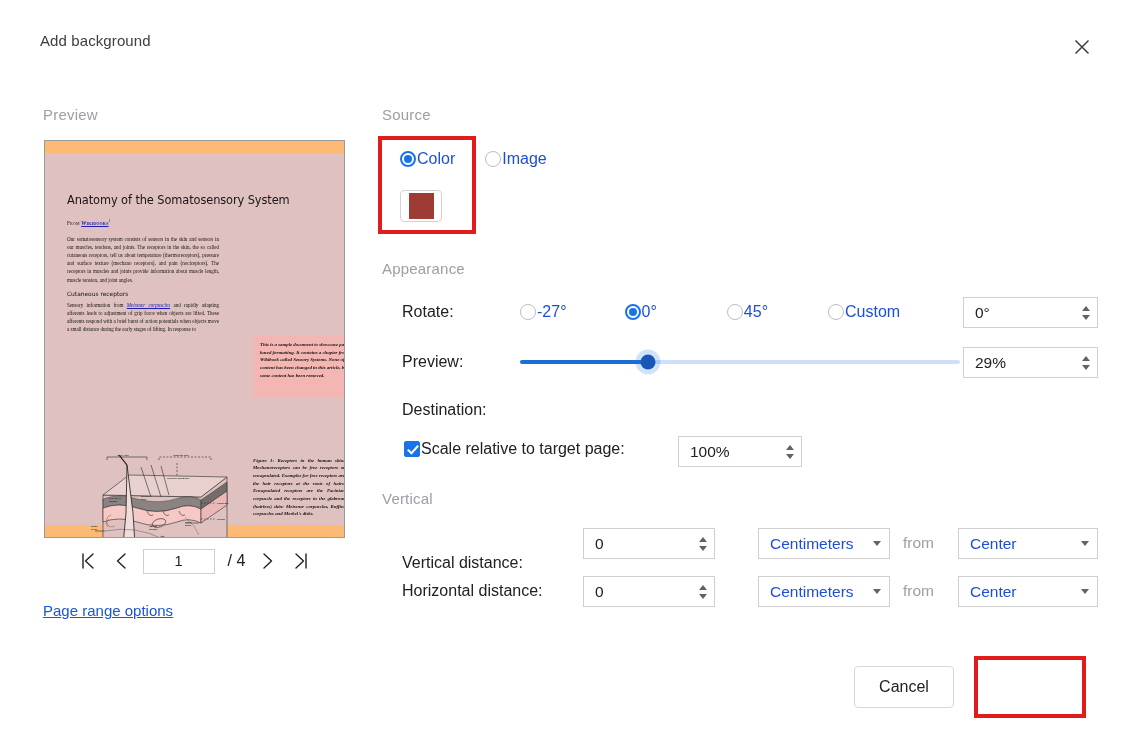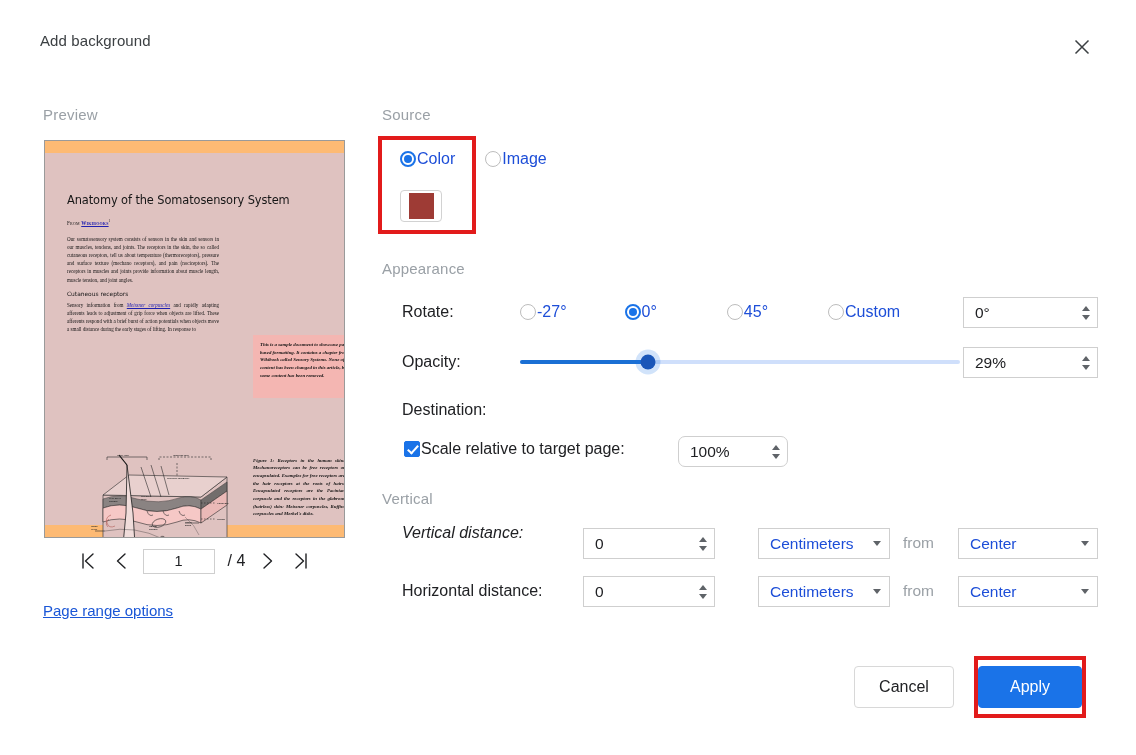--- a/index.html
+++ b/index.html
@@ -569,51 +569,51 @@
       </label>
     </div>
     <div class="spin" style="left:585px; top:297px; width:135px;">
       <div class="val">0°</div>
       <div class="arrows">
         <span class="up"></span>
         <span class="dn"></span>
       </div>
     </div>
 
-    <div class="row-label" style="left:24px; top:353px;">Opacity:</div>
+    <div class="row-label" style="left:24px; top:353px;">Preview:</div>
     <div class="slider-wrap">
       <div class="slider-track"></div>
       <div class="slider-fill" id="opacity-fill" style="width: 29%;"></div>
       <div class="slider-thumb" id="opacity-thumb" style="left: 29%;"></div>
     </div>
     <div class="spin" style="left:585px; top:347px; width:135px;">
       <div class="val">29%</div>
       <div class="arrows">
         <span class="up"></span>
         <span class="dn"></span>
       </div>
     </div>
 
     <div class="row-label" style="left:24px; top:401px;">Destination:</div>
 
     <div class="cbox-row">
       <span class="cbox"></span>
       <span class="cbox-label">Scale relative to target page:</span>
     </div>
-    <div class="spin" style="left:300px; top:436px; width:110px;border-radius:7px;">
+    <div class="spin" style="left:300px; top:436px; width:124px;">
       <div class="val">100%</div>
       <div class="arrows">
         <span class="up"></span>
         <span class="dn"></span>
       </div>
     </div>
 
     <div class="section-label lbl-location">Vertical</div>
 
-    <div class="row-label" style="left:24px; top:524px;font-style:italic;">Vertical distance:</div>
+    <div class="row-label" style="left:24px; top:554px;">Vertical distance:</div>
     <div class="spin" style="left:205px; top:528px; width:132px;">
       <div class="val">0</div>
       <div class="arrows">
         <span class="up"></span>
         <span class="dn"></span>
       </div>
     </div>
     <div class="select" style="left:380px; top:528px; width:132px;">
       <span>Centimeters</span>
       <span class="caret"></span>
@@ -638,16 +638,15 @@
     </div>
     <div class="from-txt" style="left:525px; top:582px;">from</div>
     <div class="select" style="left:580px; top:576px; width:140px;">
       <span>Center</span>
       <span class="caret"></span>
     </div>
 
   </div>
 
   <div class="btn btn-cancel">Cancel</div>
-  <div class="btn btn-apply">Apply</div>
   <div class="hl-box" style="left:974px; top:656px; width:112px; height:62px;"></div>
 
 </div>
 
 </body></html>

